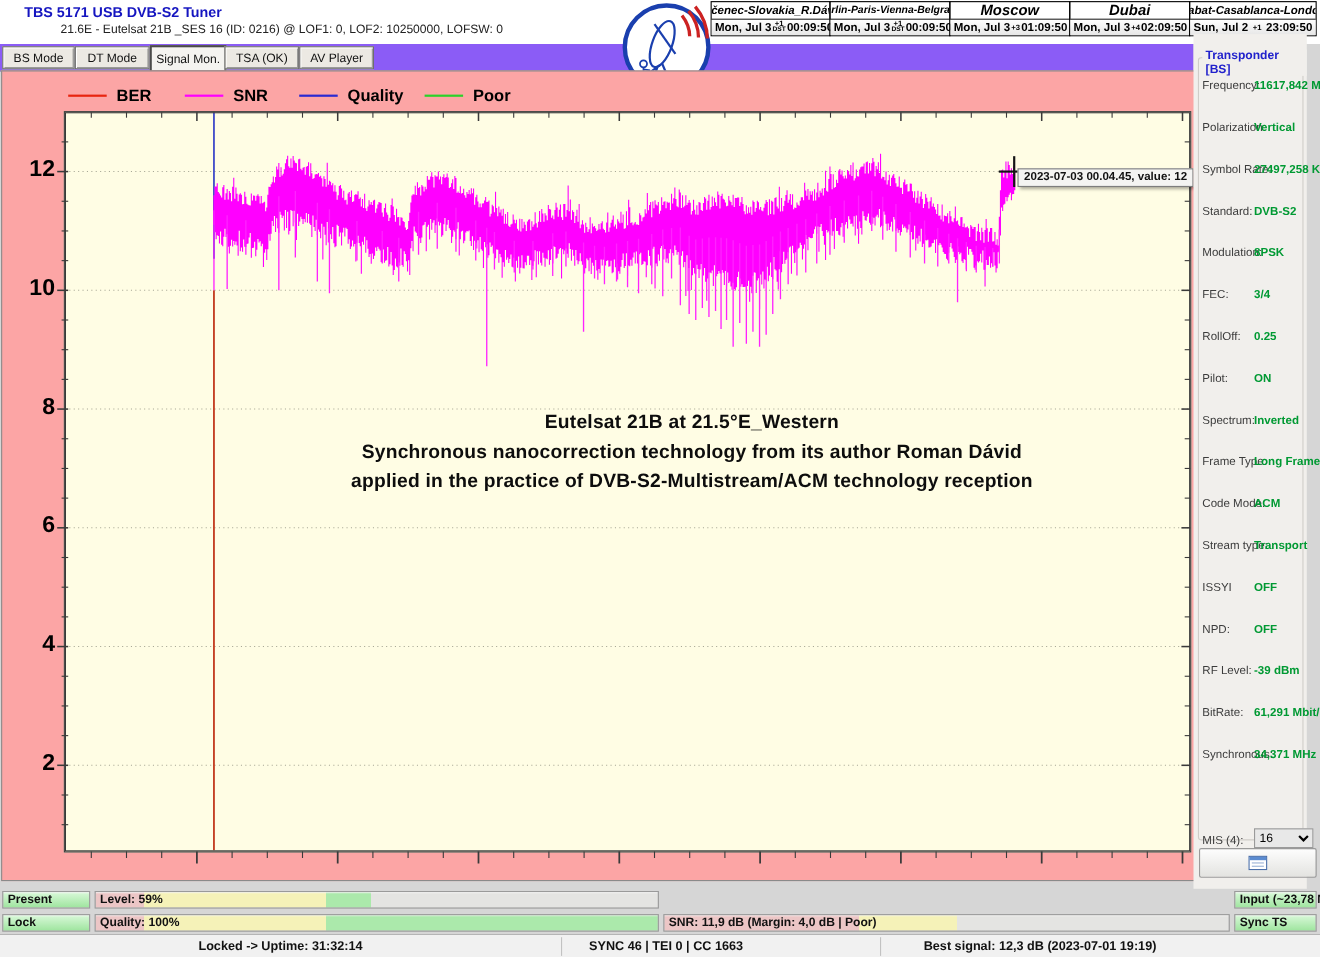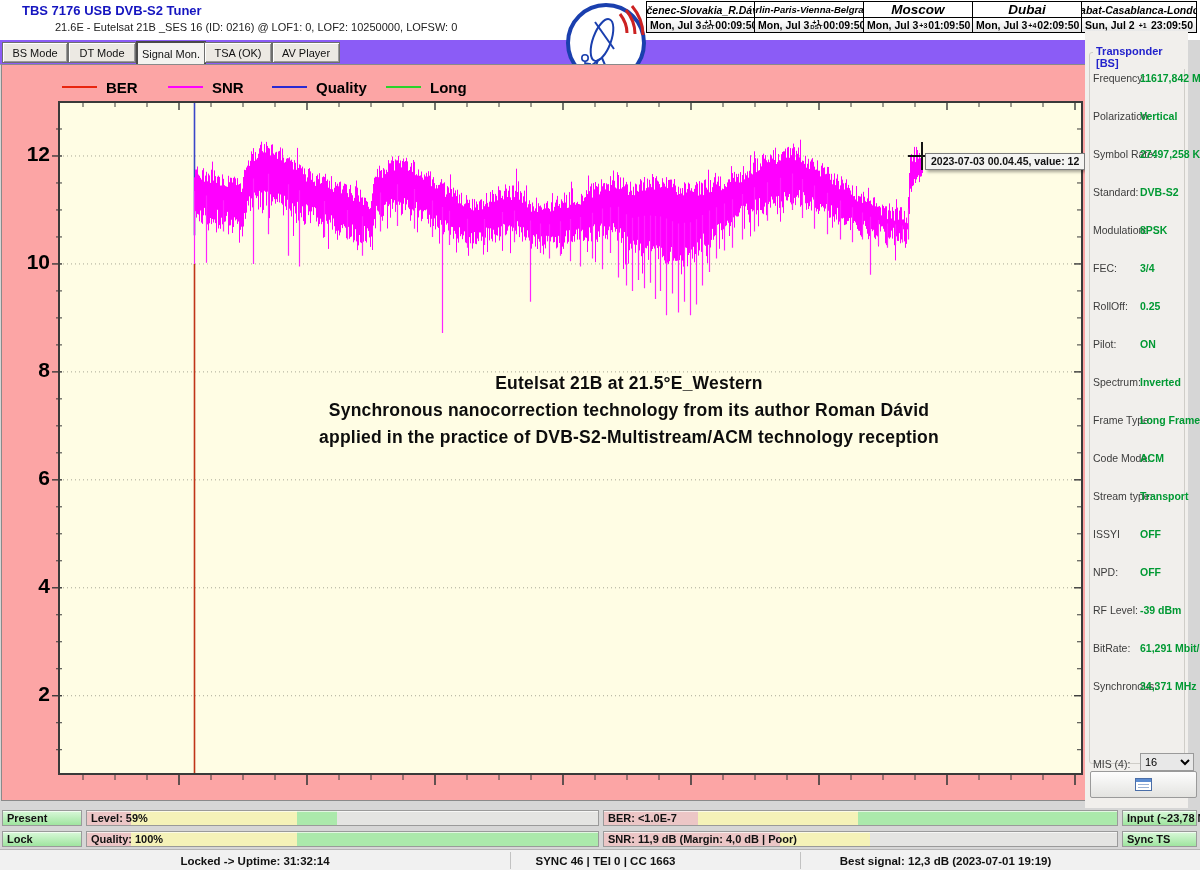--- a/index.html
+++ b/index.html
@@ -59,21 +59,21 @@
   .statusbar{left:0;top:849px;width:1200px;height:21px;background:#f1f1f1;border-top:1px solid #b5b5b5;display:flex;}
   .sb-sec{display:flex;align-items:center;justify-content:center;font-size:11.5px;font-weight:600;color:#111;}
   .sb-div{width:1px;background:#c2c2c2;margin:2px 0;}
 </style>
 </head>
 <body>
 
 <div class="screen">
 
   <div class="abs topband"></div>
-  <div class="abs win-title">TBS 7176 USB DVB-S2 Tuner</div>
+  <div class="abs win-title">TBS 5171 USB DVB-S2 Tuner</div>
   <div class="abs win-sub">21.6E - Eutelsat 21B _SES 16 (ID: 0216) @ LOF1: 0, LOF2: 10250000, LOFSW: 0</div>
 
   <div class="abs clocks">
     <div class="clock" style="width:107px">
       <div class="clock-head" style="font-size:10.5px">Lučenec-Slovakia_R.Dávid</div>
       <div class="clock-time">
         <span class="date">Mon, Jul 3</span>
         <span class="offs">
             <span class="o1">+1</span>
             <span class="o2">DST</span>
@@ -160,21 +160,21 @@
     <div class="legend-item" style="left:166px">
         <span class="legend-line" id="lg1" style="background: rgb(255, 0, 255);"></span>
         <span class="legend-label">SNR</span>
       </div>
     <div class="legend-item" style="left:270px">
         <span class="legend-line" id="lg2" style="background: rgb(42, 42, 210);"></span>
         <span class="legend-label">Quality</span>
       </div>
     <div class="legend-item" style="left:384px">
         <span class="legend-line" id="lg3" style="background: rgb(42, 210, 42);"></span>
-        <span class="legend-label">Long</span>
+        <span class="legend-label">Poor</span>
       </div>
 
     <div id="ylabels">
         <div class="ylab" style="left: 14px; top: 616.735px;">2</div>
         <div class="ylab" style="left: 14px; top: 508.783px;">4</div>
         <div class="ylab" style="left: 14px; top: 400.831px;">6</div>
         <div class="ylab" style="left: 14px; top: 292.88px;">8</div>
         <div class="ylab" style="left: 14px; top: 184.928px;">10</div>
         <div class="ylab" style="left: 14px; top: 76.9759px;">12</div>
       </div>
@@ -369,23 +369,20 @@
     </div>
   <div class="abs bar greenbar" style="left:2px;top:831px;width:80px">
       <span class="lab">Lock</span>
     </div>
   <div class="abs bar" style="left: 86px; top: 810px; width: 513px; background: linear-gradient(to right, rgb(236, 198, 198) 0%, rgb(236, 198, 198) 8.6%, rgb(245, 242, 184) 8.6%, rgb(245, 242, 184) 41%, rgb(171, 233, 171) 41%, rgb(171, 233, 171) 49%, rgb(228, 228, 226) 49%, rgb(228, 228, 226) 100%);">
       <span class="lab">Level: 59%</span>
     </div>
   <div class="abs bar" style="left: 86px; top: 831px; width: 513px; background: linear-gradient(to right, rgb(236, 198, 198) 0%, rgb(236, 198, 198) 8.6%, rgb(245, 242, 184) 8.6%, rgb(245, 242, 184) 41%, rgb(171, 233, 171) 41%, rgb(171, 233, 171) 100%);">
       <span class="lab">Quality: 100%</span>
     </div>
-  <div class="abs bar" style="left: 603px; top: 810px; width: 515px; background: linear-gradient(to right, rgb(236, 198, 198) 0%, rgb(236, 198, 198) 18.4%, rgb(245, 242, 184) 18.4%, rgb(245, 242, 184) 49.5%, rgb(171, 233, 171) 49.5%, rgb(171, 233, 171) 100%);">
-      <span class="lab">BER: &lt;1.0E-7</span>
-    </div>
   <div class="abs bar" style="left: 603px; top: 831px; width: 515px; background: linear-gradient(to right, rgb(236, 198, 198) 0%, rgb(236, 198, 198) 34.4%, rgb(245, 242, 184) 34.4%, rgb(245, 242, 184) 51.8%, rgb(228, 228, 226) 51.8%, rgb(228, 228, 226) 100%);">
       <span class="lab">SNR: 11,9 dB (Margin: 4,0 dB | Poor)</span>
     </div>
   <div class="abs bar greenbar" style="left:1122px;top:810px;width:75px">
       <span class="lab">Input (~23,78 Mbps)</span>
     </div>
   <div class="abs bar greenbar" style="left:1122px;top:831px;width:75px">
       <span class="lab">Sync TS</span>
     </div>
 

